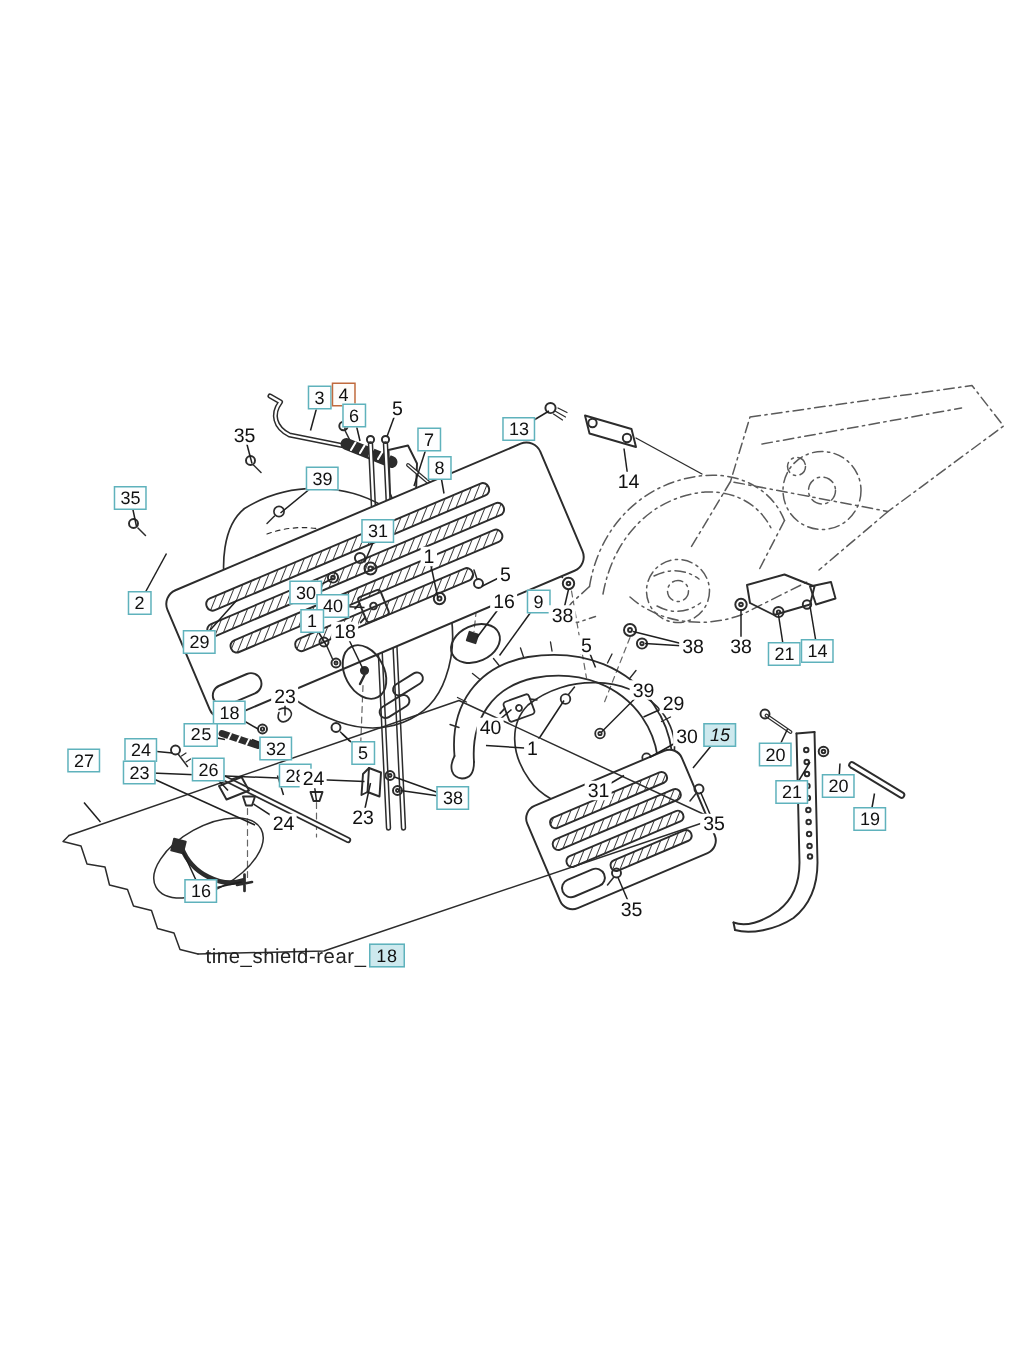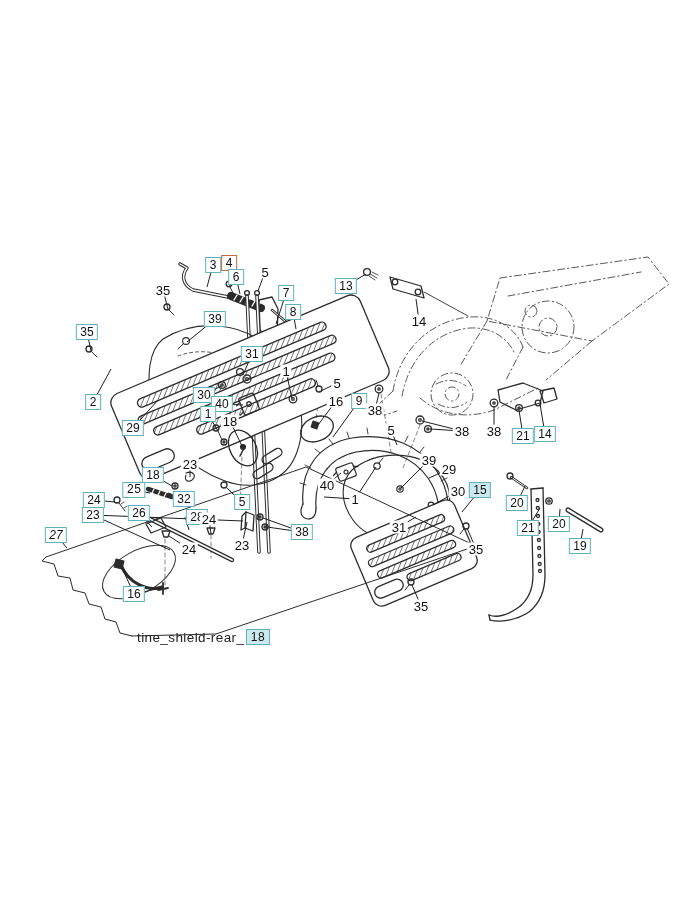--- a/index.html
+++ b/index.html
@@ -355,21 +355,21 @@
       <div class="callout box" style="left: 359px; top: 401px;">9</div>
       <div class="callout plain" style="left: 375px; top: 410px;">38</div>
       <div class="callout plain" style="left: 391px; top: 430px;">5</div>
       <div class="callout plain" style="left: 462px; top: 431px;">38</div>
       <div class="callout plain" style="left: 494px; top: 431px;">38</div>
       <div class="callout box" style="left: 523px; top: 436px;">21</div>
       <div class="callout box" style="left: 545px; top: 434px;">14</div>
       <div class="callout plain" style="left: 429px; top: 460px;">39</div>
       <div class="callout plain" style="left: 449px; top: 469px;">29</div>
       <div class="callout plain" style="left: 458px; top: 491px;">30</div>
-      <div class="callout box-highlight" style="left: 480px; top: 490px;">15</div>
+      <div class="callout box-highlight" style="left: 480px; top: 490px; font-style: italic;">15</div>
       <div class="callout plain" style="left: 399px; top: 527px;">31</div>
       <div class="callout plain" style="left: 327px; top: 485px;">40</div>
       <div class="callout plain" style="left: 355px; top: 499px;">1</div>
       <div class="callout plain" style="left: 476px; top: 549px;">35</div>
       <div class="callout plain" style="left: 421px; top: 606px;">35</div>
       <div class="callout box" style="left: 517px; top: 503px;">20</div>
       <div class="callout box" style="left: 528px; top: 528px;">21</div>
       <div class="callout box" style="left: 559px; top: 524px; text-align: center;">20</div>
       <div class="callout box" style="left: 580px; top: 546px;">19</div>
       <div class="callout box" style="left: 153px; top: 475px;">18</div>
@@ -378,21 +378,21 @@
       <div class="callout box" style="left: 184px; top: 499px;">32</div>
       <div class="callout box" style="left: 94px; top: 500px;">24</div>
       <div class="callout box" style="left: 93px; top: 515px;">23</div>
       <div class="callout box" style="left: 139px; top: 513px;">26</div>
       <div class="callout box" style="left: 197px; top: 517px;">28</div>
       <div class="callout plain" style="left: 209px; top: 519px;">24</div>
       <div class="callout plain" style="left: 189px; top: 549px;">24</div>
       <div class="callout plain" style="left: 242px; top: 545px;">23</div>
       <div class="callout box" style="left: 302px; top: 532px;">38</div>
       <div class="callout box" style="left: 242px; top: 502px;">5</div>
-      <div class="callout box" style="left: 56px; top: 535px; font-style: italic;">27</div>
+      <div class="callout box" style="left: 56px; top: 507px;">27</div>
       <div class="callout box" style="left: 134px; top: 594px;">16</div>
     </div>
 
 <div class="caption">
   <span>tine_shield-rear_</span>
   <span class="tag">18</span>
 </div>
 
 </div>
 

